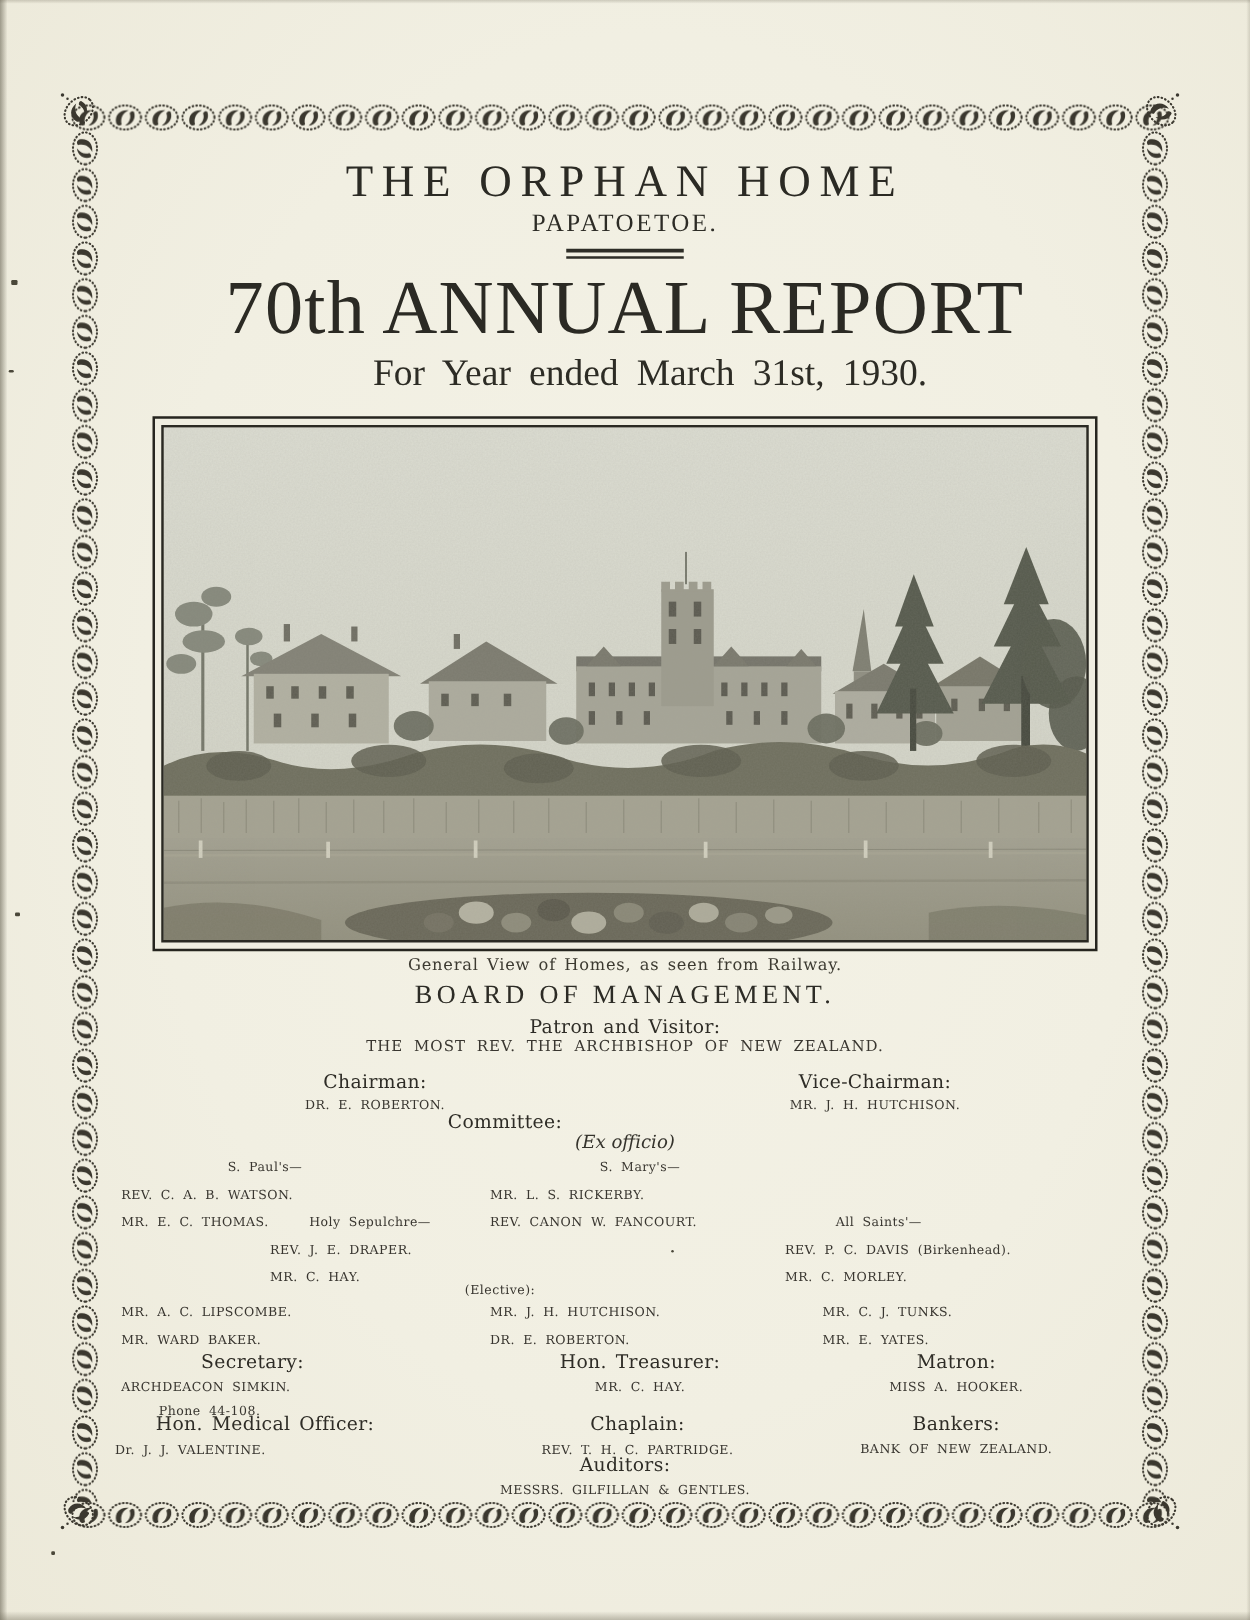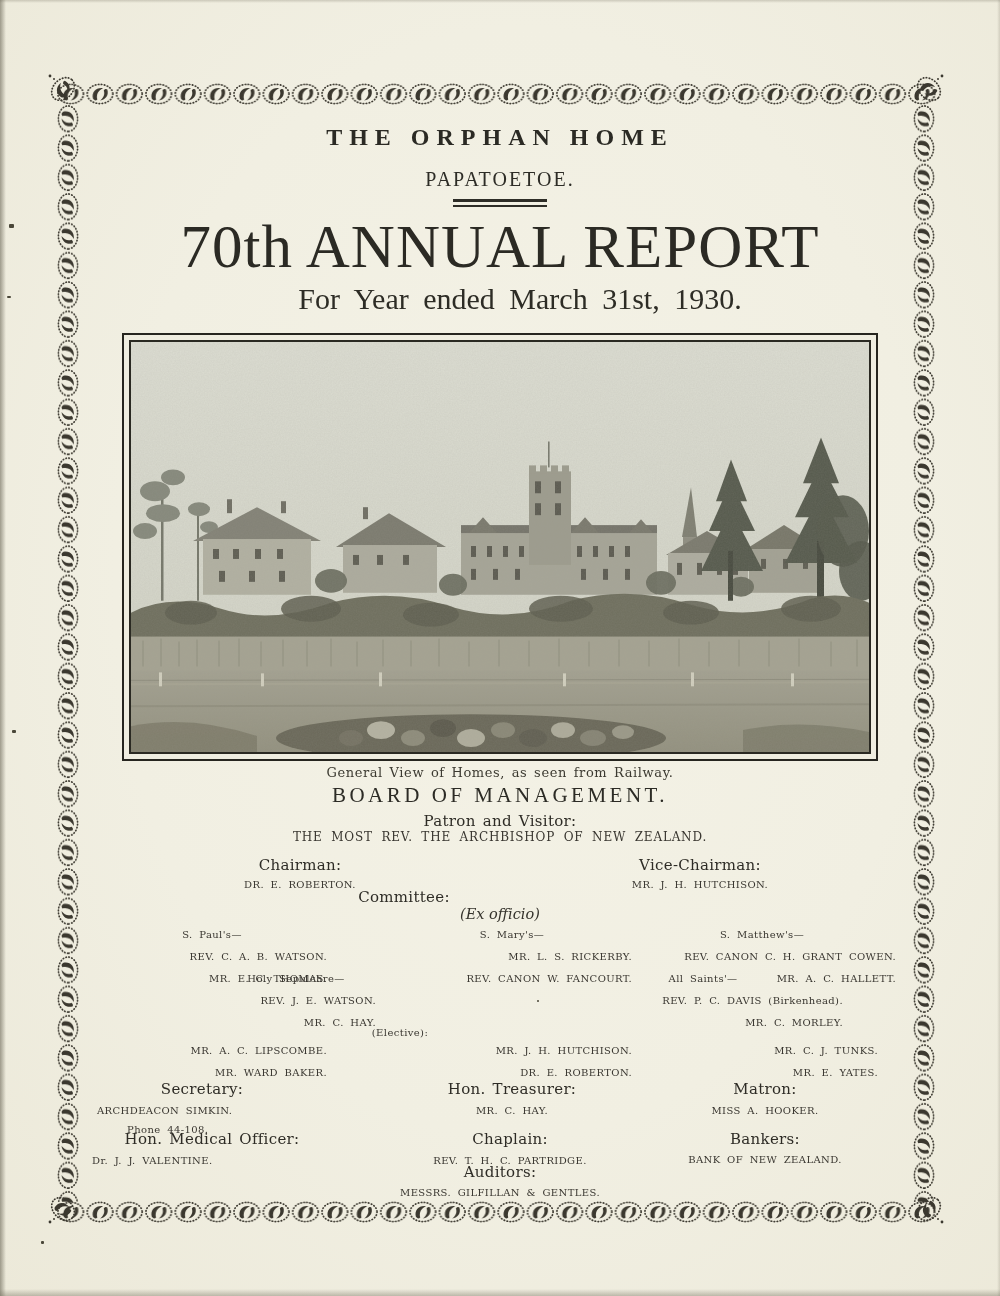--- a/index.html
+++ b/index.html
@@ -21,21 +21,21 @@
   .edge-right{position:absolute;right:0;top:0;width:3px;height:1296px;
     background:linear-gradient(to left, rgba(110,105,88,.22), rgba(110,105,88,0));}
   .speck{position:absolute;background:#4a4739;border-radius:1px;}
 
   .border-strip{position:absolute;}
   .corner{position:absolute;width:34px;height:34px;}
 
   
   .center{text-align:center;}
   .abs{position:absolute;}
-  .main-title{font-family:"Liberation Serif",serif;font-size:24px;letter-spacing:7px;color:#2b2a24;font-weight:bold;}
+  .main-title{font-family:"Liberation Serif",serif;font-size:36px;letter-spacing:7px;color:#2b2a24;}
   .sub-title{font-family:"Liberation Serif",serif;font-size:20px;letter-spacing:2px;color:#2d2c26;}
   .divider{width:94px;height:3px;margin:0 auto;
     border-top:3px solid #2e2d27;border-bottom:2px solid #2e2d27;}
   .report-title{font-family:"Liberation Serif",serif;font-size:61px;letter-spacing:1px;color:#2b2a24;white-space:nowrap;}
   .report-subtitle{font-family:"Liberation Serif",serif;font-size:30px;
     word-spacing:7px;color:#2d2c25;margin-left:20px;}
 
   
   .photo-frame{position:absolute;left:122px;top:333px;width:742px;height:414px;
     border:2px solid #26251f;padding:5px;background:#efede0;}
@@ -43,21 +43,21 @@
     box-shadow:inset 0 0 18px rgba(40,40,30,.25);overflow:hidden;}
   .photo-inner svg{display:block;width:100%;height:100%;}
 
   .caption{font-size:13px;letter-spacing:.6px;color:#3c3a31;word-spacing:2px;}
   .board-heading{font-family:"Liberation Serif",serif;font-size:21px;letter-spacing:3.5px;color:#2c2b25;}
 
   .lbl{font-weight:normal;font-size:15px;color:#2e2c26;letter-spacing:.3px;word-spacing:2px;}
   .nm{font-size:10px;color:#393630;letter-spacing:.4px;word-spacing:3px;line-height:22px;}
   .nm-caps{font-size:12px;color:#393630;letter-spacing:.8px;word-spacing:4px;}
   .ital{font-style:italic;font-weight:normal;font-size:14.5px;color:#35332c;}
-  .names{line-height:22.5px;text-align:right;}
+  .names{line-height:22.5px;}
   .blk{position:absolute;}
 </style>
 </head>
 <body>
 
 <div class="sheet">
 
   <svg width="0" height="0" style="position:absolute" aria-hidden="true">
     <defs>
       <g id="motif">
@@ -337,32 +337,25 @@
       <div class="nm">MR. E. C. THOMAS.</div>
     </div>
   </div>
   <div class="blk" style="left:392px;top:924px;width:240px">
     <div class="center nm">S. Mary's—</div>
     <div class="names">
       <div class="nm">MR. L. S. RICKERBY.</div>
       <div class="nm">REV. CANON W. FANCOURT.</div>
     </div>
   </div>
-  <div class="blk" style="left:628px;top:924px;width:268px">
-    <div class="center nm">S. Matthew's—</div>
-    <div class="names">
-      <div class="nm">REV. CANON C. H. GRANT COWEN.</div>
-      <div class="nm">MR. A. C. HALLETT.</div>
-    </div>
-  </div>
 
   <div class="blk" style="left:216px;top:968px;width:160px">
     <div class="center nm">Holy Sepulchre—</div>
     <div class="names">
-      <div class="nm">REV. J. E. WATSON.</div>
+      <div class="nm">REV. J. E. DRAPER.</div>
       <div class="nm">MR. C. HAY.</div>
     </div>
   </div>
   <div class="blk" style="left:628px;top:968px;width:215px">
     <div class="center nm" style="width:150px">All Saints'—</div>
     <div class="names">
       <div class="nm">REV. P. C. DAVIS (Birkenhead).</div>
       <div class="nm">MR. C. MORLEY.</div>
     </div>
   </div>

